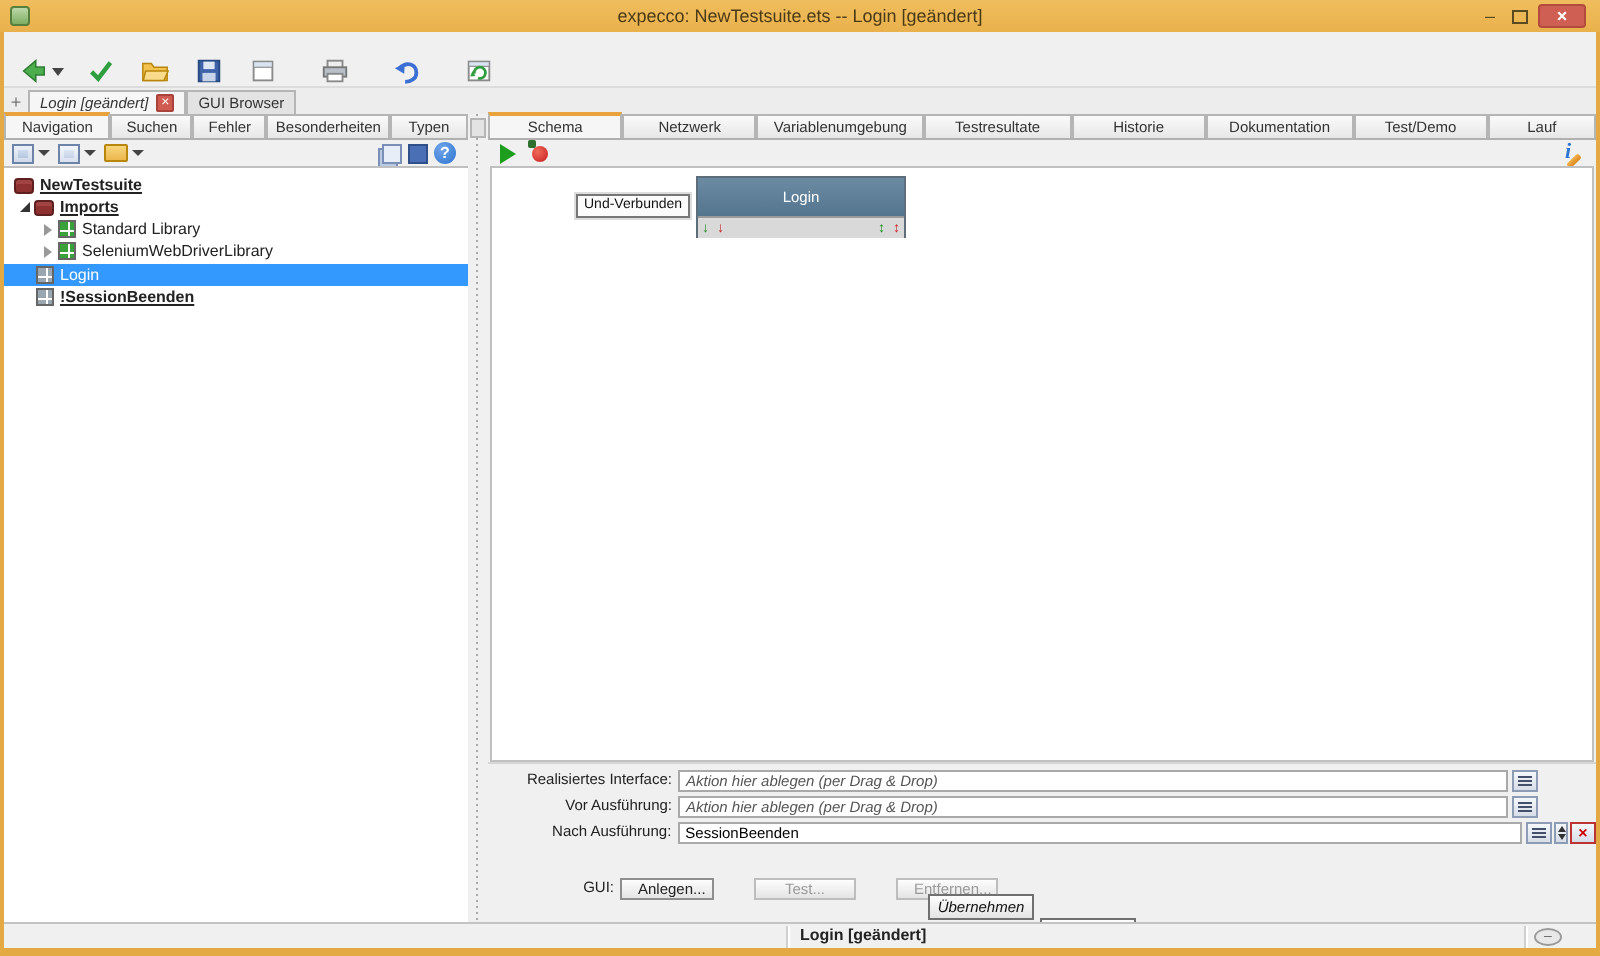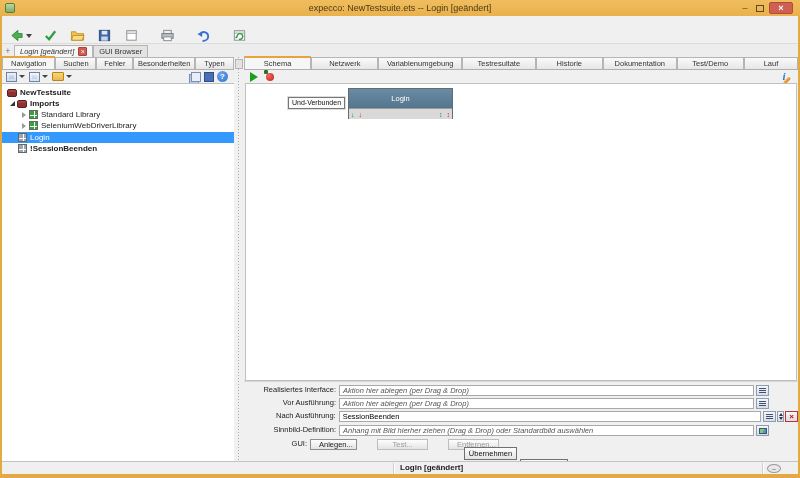--- a/index.html
+++ b/index.html
@@ -51,21 +51,21 @@
   .lp-right { position:absolute; right:6px; top:1px; display:flex; align-items:center; gap:3px; }
   .mini-pages { width:10px; height:10px; border:1px solid #7a8fb5; background:#e8eef7; box-shadow:-2px 2px 0 -1px #b9c9e2, -2px 2px 0 0 #7a8fb5; }
   .mini-save { width:10px; height:10px; background:#4a6fb5; border:1px solid #2f4f8a; }
   .help-icon { width:11px; height:11px; border-radius:50%; background:radial-gradient(circle at 35% 30%, #6ea3e8, #2f76d2); color:#fff; font-size:8px; font-weight:bold; text-align:center; line-height:11px; }
 
   
   #tree { position:absolute; left:0; top:26px; width:232px; height:378px; background:#fff; border-top:1px solid #c0c0c0; font-size:8px; color:#222; }
   .trow { position:absolute; left:0; width:232px; height:11px; display:flex; align-items:center; }
   .trow.selected { background:#3399ff; color:#fff; }
   .trow .lbl { margin-left:3px; white-space:nowrap; }
-  .bold { font-weight:bold; }
+  .bold { font-weight:bold;text-decoration:underline; }
   .exp-open { width:0; height:0; border-bottom:5px solid #333; border-left:5px solid transparent; margin-right:2px; }
   .exp-closed { width:0; height:0; border-left:4px solid #999; border-top:3px solid transparent; border-bottom:3px solid transparent; margin-right:3px; }
   .icon-suitcase { width:10px; height:8px; background:#8c3030; border:1px solid #5e1f1f; border-radius:2px; box-shadow:inset 0 2px 0 #a34444; }
   .icon-grid { width:9px; height:9px; border:1px solid #666; background-color:#3aa03a;
     background-image:linear-gradient(#fff,#fff),linear-gradient(#fff,#fff);
     background-size:1px 100%,100% 1px; background-position:4px 0,0 4px; background-repeat:no-repeat; }
   .icon-grid.gray { background-color:#9aa7b0; }
 
   
   #splitter { left:234px; top:57px; width:10px; height:404px; background:#f0f0f0; }
@@ -101,21 +101,21 @@
   .fbtn { width:13px; height:11px; margin-left:2px; border:1px solid #8d9cb5; background:linear-gradient(#f5f7fa,#d7dde8); display:flex; align-items:center; justify-content:center; }
   .fbtn .lines { width:7px; height:5px; background:repeating-linear-gradient(#44506a 0 1px, transparent 1px 2px); }
   .fbtn.narrow { width:7px; margin-left:1px; padding:0; flex-direction:column; justify-content:center; }
   .tri-up { width:0; height:0; border-left:2px solid transparent; border-right:2px solid transparent; border-bottom:3px solid #333; margin-bottom:1px; }
   .tri-down { width:0; height:0; border-left:2px solid transparent; border-right:2px solid transparent; border-top:3px solid #333; }
   .fbtn.del { border-color:#b33; color:#c00; font-size:8px; font-weight:bold; line-height:9px; margin-left:1px; }
   .fbtn .pict { width:8px; height:6px; background:linear-gradient(120deg,#7fc97f 55%, #4a90d9 55%); border:1px solid #456; }
 
   .gbtn { height:11px; padding:0 8px; border:1px solid #8e8e8e; background:linear-gradient(#fdfdfd,#e4e4e4); font-size:7.5px; color:#222; text-align:center; line-height:9px; margin-right:20px; }
   .gbtn.disabled { color:#9a9a9a; border-color:#bdbdbd; }
-  .action-btn { position:absolute; height:13px; border:1px solid #707070; background:linear-gradient(#fdfdfd,#e4e4e4); font-size:7.5px; line-height:11px; text-align:center; color:#111; }
+  .action-btn { position:absolute; height:13px; border:1px solid #707070; background:linear-gradient(#fdfdfd,#e4e4e4); font-size:7.5px; line-height:11px; text-align:center; color:#111;font-style:italic; }
 
   
   #statusbar { left:2px; top:461px; width:796px; height:13px; background:#f0f0f0; border-top:1px solid #c3c3c3; font-size:8px; }
   .sb-divider { position:absolute; top:1px; width:1px; height:11px; background:#cfcfcf; box-shadow:1px 0 0 #fff; }
   #sb-text { position:absolute; left:398px; top:1px; font-weight:bold; color:#222; }
   #sb-grip { position:absolute; left:765px; top:2px; width:14px; height:9px; border:1px solid #9a9a9a; border-radius:50%; color:#666; font-size:7px; line-height:7px; text-align:center; background:#e8e8e8; }
 </style>
 </head>
 <body>
 
@@ -325,27 +325,20 @@
         <div class="finput" style="width:424px">SessionBeenden</div>
         <span class="fbtn">
             <span class="lines"></span>
           </span>
         <span class="fbtn narrow">
             <span class="tri-up"></span>
             <span class="tri-down"></span>
           </span>
         <span class="fbtn del">×</span>
       </div>
-      <div class="frow" style="top:43px">
-        <span class="flabel">Sinnbild-Definition:</span>
-        <div class="finput ph">Anhang mit Bild hierher ziehen (Drag &amp; Drop) oder Standardbild auswählen</div>
-        <span class="fbtn">
-            <span class="pict"></span>
-          </span>
-      </div>
       <div class="frow" style="top:57px">
         <span class="flabel" style="width:63px">GUI:</span>
         <span class="gbtn" style="width:47px">Anlegen...</span>
         <span class="gbtn disabled" style="width:51px">Test...</span>
         <span class="gbtn disabled" style="width:51px">Entfernen...</span>
       </div>
     </div>
 
     <span class="action-btn" style="left:220px;top:390px;width:53px">Übernehmen</span>
     <span class="action-btn" style="left:276px;top:402px;width:48px">Verwerfen</span>

